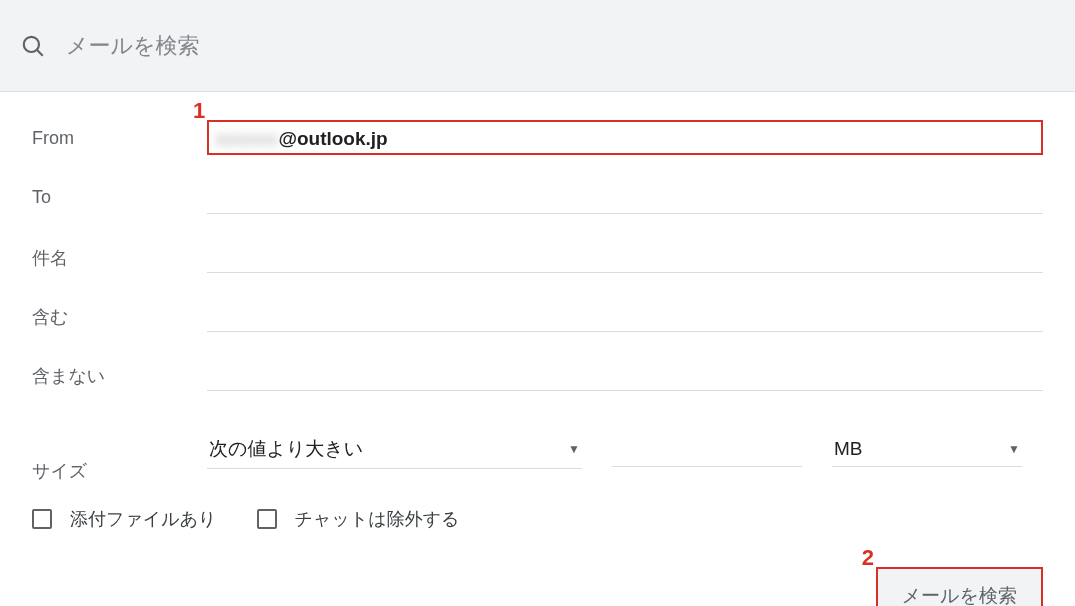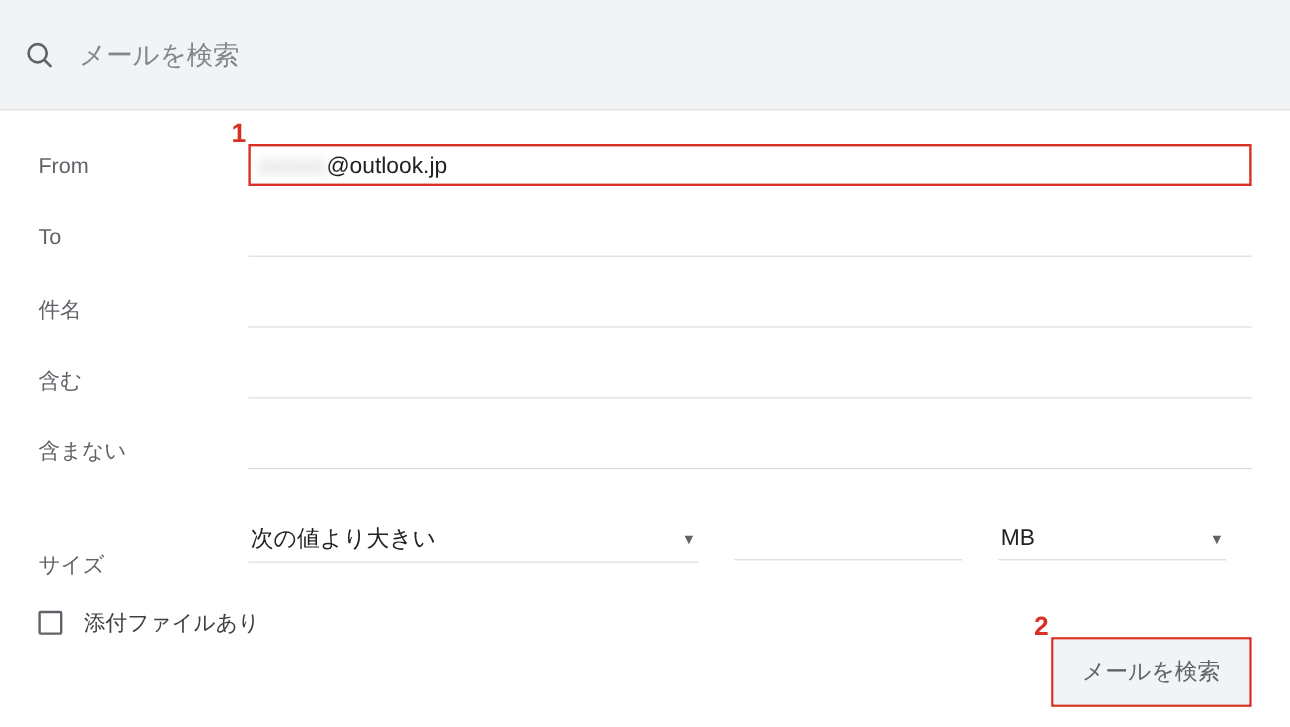--- a/index.html
+++ b/index.html
@@ -54,20 +54,21 @@
     }
     .form-input {
       width: 100%;
       border: none;
       border-bottom: 1px solid #dadce0;
       font-size: 19px;
       padding: 6px 2px;
       color: #202124;
       outline: none;
       background: transparent;
+      font-weight: bold;
     }
     .from-row .form-input-wrapper{
       padding-bottom:1px;
     }
     .highlighted-input {
       border: 2px solid #d93025;
       padding: 4px 6px;
     }
     .highlighted-input .form-input {
       border-bottom: none;
@@ -126,20 +127,21 @@
       font-size: 19px;
     }
     .dropdown-arrow {
       color: #5f6368;
       font-size: 12px;
     }
     .checkbox-row {
       display: flex;
       gap: 40px;
       margin-top: 12px;
+      margin-bottom: 36px;
     }
     .checkbox-item {
       display: flex;
       align-items: center;
       gap: 18px;
     }
     .checkbox {
       width: 20px;
       height: 20px;
       border: 2px solid #5f6368;
@@ -245,20 +247,24 @@
         <span class="dropdown-arrow">▼</span>
       </div>
     </div>
   </div>
 
   <div class="checkbox-row">
     <div class="checkbox-item">
       <div class="checkbox"></div>
       <span class="checkbox-label">添付ファイルあり</span>
     </div>
+    <div class="checkbox-item">
+      <div class="checkbox"></div>
+      <span class="checkbox-label">チャットは除外する</span>
+    </div>
   </div>
 
   <div class="button-row">
     <div class="btn-filter-wrapper">
       <span class="annotation-number annotation-2">2</span>
       <button class="btn btn-filter">メールを検索</button>
     </div>
   </div>
 
 </div>

